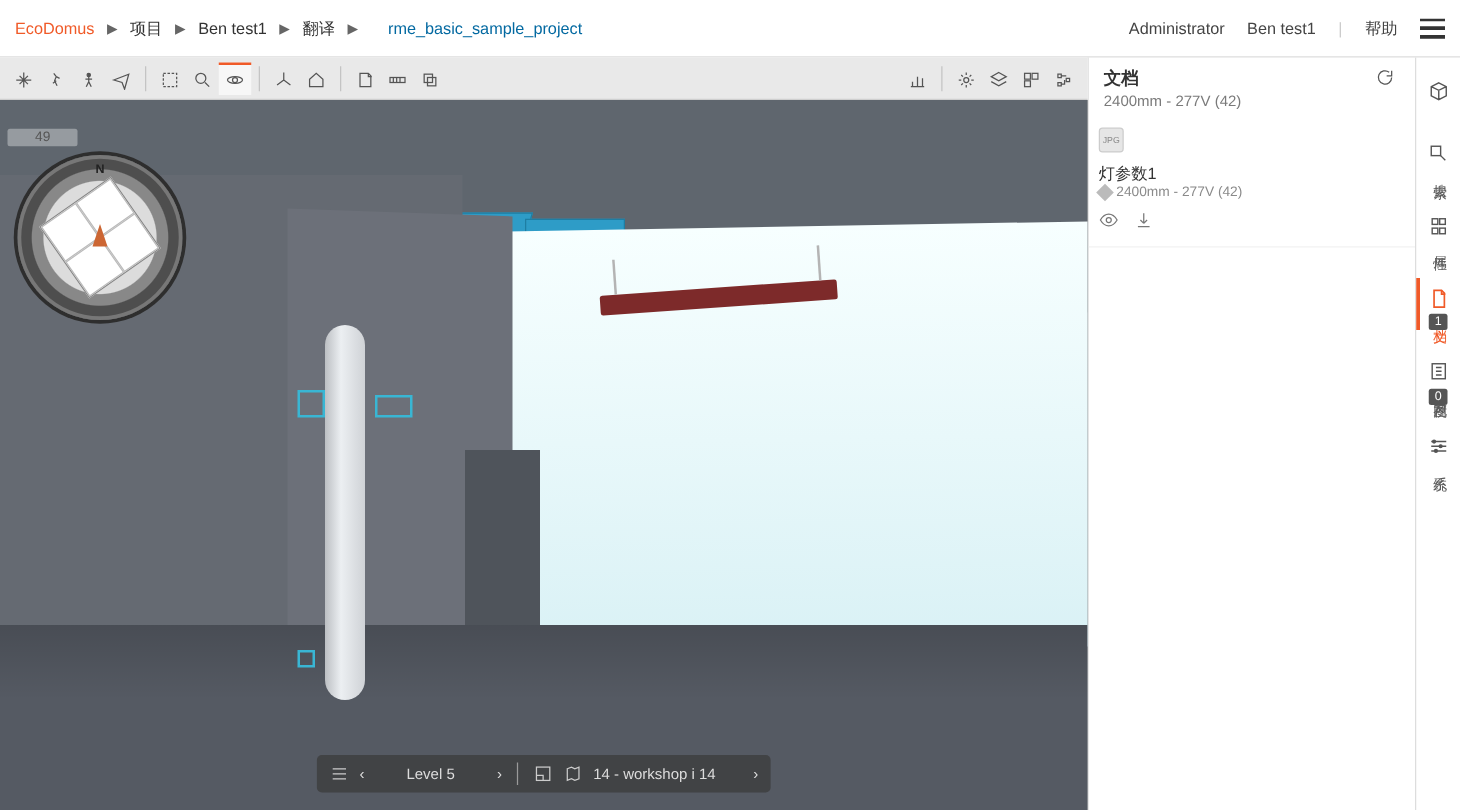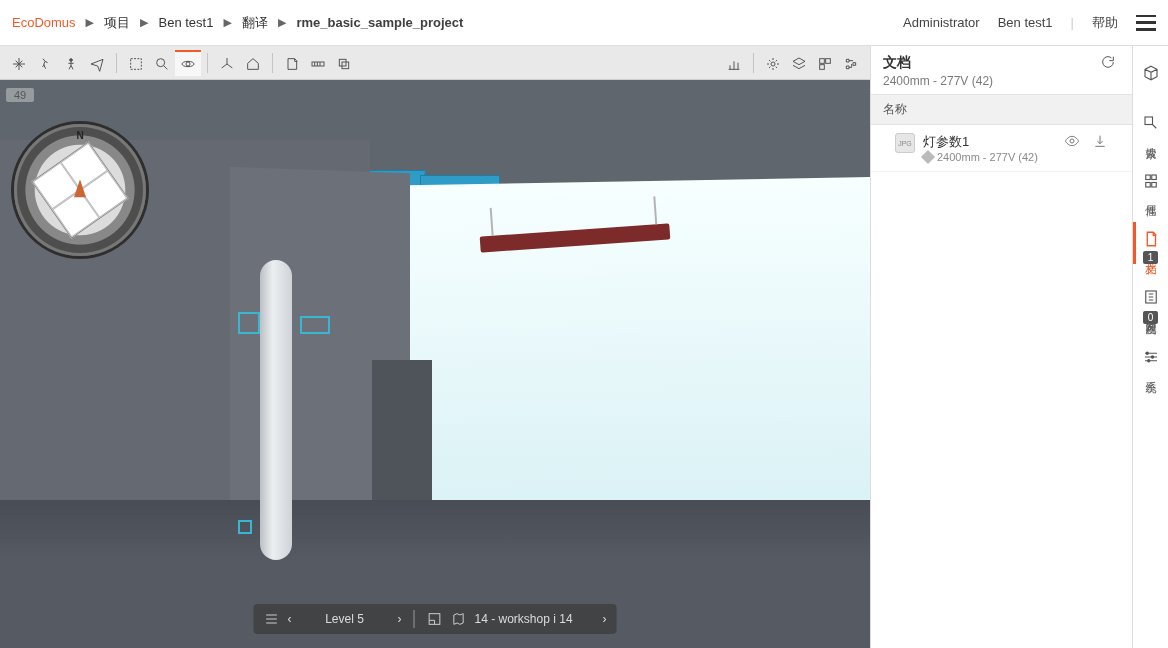--- a/index.html
+++ b/index.html
@@ -3,42 +3,42 @@
 <meta charset="utf-8">
 <style>
   * { box-sizing: border-box; margin: 0; padding: 0; font-family: Arial, "Microsoft YaHei", sans-serif; }
   body { width: 1168px; height: 648px; overflow: hidden; background: #fff; color: #333; }
 
   
   .topbar { height: 46px; border-bottom: 1px solid #ddd; display: flex; align-items: center; padding: 0 12px; font-size: 13px; }
   .crumb-link { cursor: pointer; }
   .crumb-link.brand { color: #f05a28; }
   .crumb-sep { margin: 0 10px; color: #666; font-size: 11px; }
-  .crumb-last { color: #404040; font-weight: 700; }
+  .crumb-last { color: #0369a1; font-weight: 400; margin-left: 14px; }
   .top-spacer { flex: 1; }
   .top-right { display: flex; align-items: center; gap: 18px; font-size: 13px; color: #444; }
   .hamburger { width: 20px; height: 16px; display: inline-flex; flex-direction: column; justify-content: space-between; cursor: pointer; }
   .hamburger div { height: 2.5px; background: #333; }
 
   
   .mainrow { display: flex; height: calc(648px - 46px); }
 
   
   .viewer-col { width: 870px; display: flex; flex-direction: column; position: relative; }
   .toolbar { height: 34px; background: #e9e9e9; border-bottom: 1px solid #cfcfcf; display: flex; align-items: center; padding: 0 6px; }
   .tb-group { display: flex; align-items: center; }
   .tb-sep { width: 1px; height: 20px; background: #c4c4c4; margin: 0 6px; }
   .tb-btn { width: 26px; height: 26px; display: flex; align-items: center; justify-content: center; cursor: pointer; color: #555; border-top: 2px solid transparent; }
   .tb-btn.active { border-top: 2px solid #f05a28; background: #f7f7f7; }
   .tb-spacer { flex: 1; }
   svg.icon { width: 16px; height: 16px; stroke: currentColor; fill: none; stroke-width: 1.5; }
 
   
   .viewport { flex: 1; position: relative; background: #4b5259; overflow: hidden; }
-  .viewport .count-badge { position: absolute; top: 8px; left: 6px; font-size: 11px; color: #555; background: rgba(255,255,255,.35); padding: 1px 8px; border-radius: 2px; text-align: right; }
+  .viewport .count-badge { position: absolute; top: 23px; left: 6px; font-size: 11px; color: #555; background: rgba(255,255,255,.35); padding: 1px 22px; border-radius: 2px; text-align: right; }
   
   .wall { position: absolute; background: linear-gradient(180deg,#f7ffff 0%, #d9f1f5 100%); }
   .wall.front { left: 350px; top: 100px; width: 710px; height: 340px; transform: skewY(-1deg); }
   
   .floor { position: absolute; left: 0; top: 420px; width: 100%; height: 200px; background: #555a63; }
   .floor::before { content:""; position:absolute; left:0; top:-0px; width:100%; height:60px; background: linear-gradient(180deg, rgba(0,0,0,.15), transparent); }
   
   .leftwall { position:absolute; left:0; top:60px; width:370px; height:360px; background: #656a72; }
   .leftwall2 { position:absolute; left:230px; top:90px; width:180px; height:340px; background: #6c7079; transform: skewY(2deg); }
   
@@ -79,21 +79,21 @@
 
   
   .docs { flex: 1; border-left:1px solid #ddd; display:flex; flex-direction:column; min-width:0; }
   .docs-head { padding:8px 12px 6px; display:flex; align-items:flex-start; }
   .docs-head .titles{flex:1;}
   .docs-head h3{font-size:14px; font-weight:600; color:#333;}
   .docs-head .sub{font-size:12px; color:#7a7a7a; margin-top:2px;}
   .refresh{ width:20px;height:20px; cursor:pointer; color:#555; }
   .docs-colhead{ background:#f1f1f1; border-top:1px solid #e3e3e3; border-bottom:1px solid #e3e3e3; font-size:12px; color:#555; padding:6px 12px; }
   .docs-list{ flex:1; overflow:auto; }
-  .doc-row{ display:flex; align-items:flex-start; padding:8px 24px; gap:8px; border-bottom:1px solid #f2f2f2; }
+  .doc-row{ display:flex; align-items:flex-start; padding:8px 8px; gap:8px; border-bottom:1px solid #f2f2f2;flex-direction:column; }
   .doc-row .thumb{ width:20px;height:20px; background:#e6e6e6; border:1px solid #ccc; border-radius:3px; display:flex;align-items:center;justify-content:center; font-size:7px; color:#888; }
   .doc-row .meta{ flex:1; min-width:0;}
   .doc-row .name{ font-size:13px; color:#333;}
   .doc-row .sub{ font-size:11px; color:#8a8a8a; display:flex; align-items:center; gap:4px;}
   .cube-mini{ width:10px;height:10px; background:#bbb; transform: rotate(45deg);} 
   .doc-row .actions{ display:flex; gap:12px; color:#777;}
   .doc-row .actions span{cursor:pointer;}
 
   
   .rail { width:36px; border-left:1px solid #ddd; display:flex; flex-direction:column; align-items:center; padding-top:10px; gap:16px; font-size:11px; color:#555; }
@@ -312,21 +312,20 @@
   <div class="docs">
     <div class="docs-head">
       <div class="titles">
         <h3>文档</h3>
         <div class="sub">2400mm - 277V (42)</div>
       </div>
       <span class="refresh"><svg class="icon" viewBox="0 0 24 24">
             <path d="M20 12a8 8 0 1 1-3-6.3M20 4v6h-6"></path>
           </svg></span>
     </div>
-    <div class="docs-colhead">名称</div>
     <div class="docs-list">
       <div class="doc-row">
         <div class="thumb">JPG</div>
         <div class="meta">
           <div class="name">灯参数1</div>
           <div class="sub">
               <span class="cube-mini"></span>
               <span>2400mm - 277V (42)</span>
             </div>
         </div>

